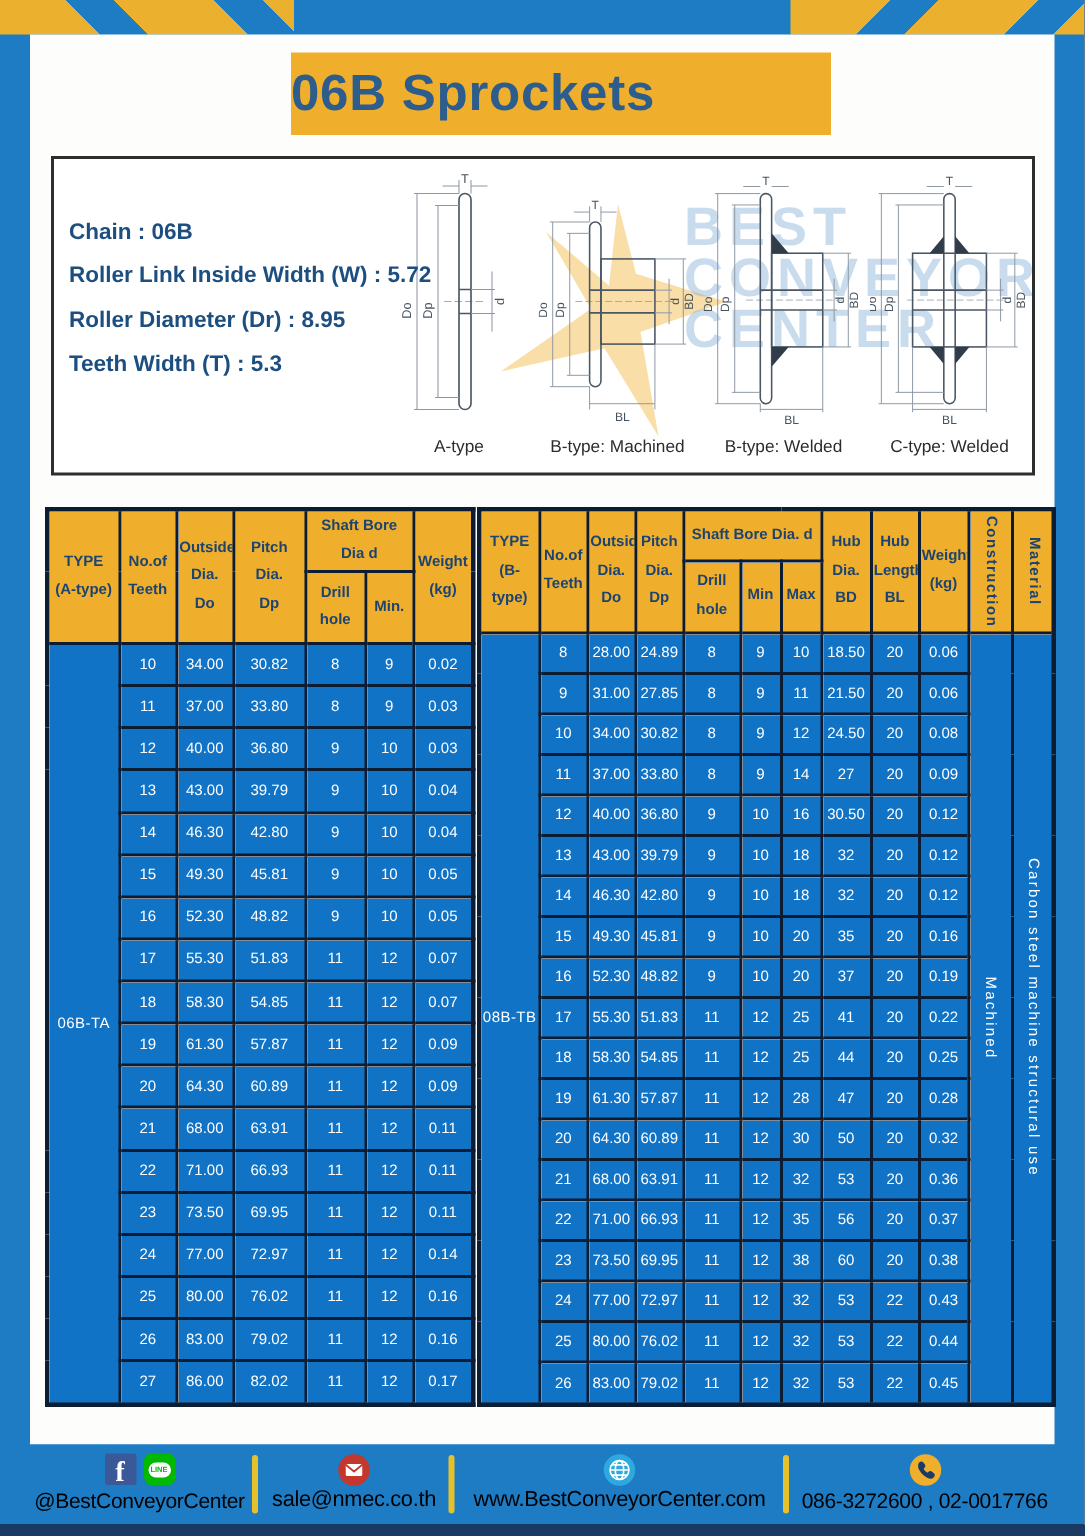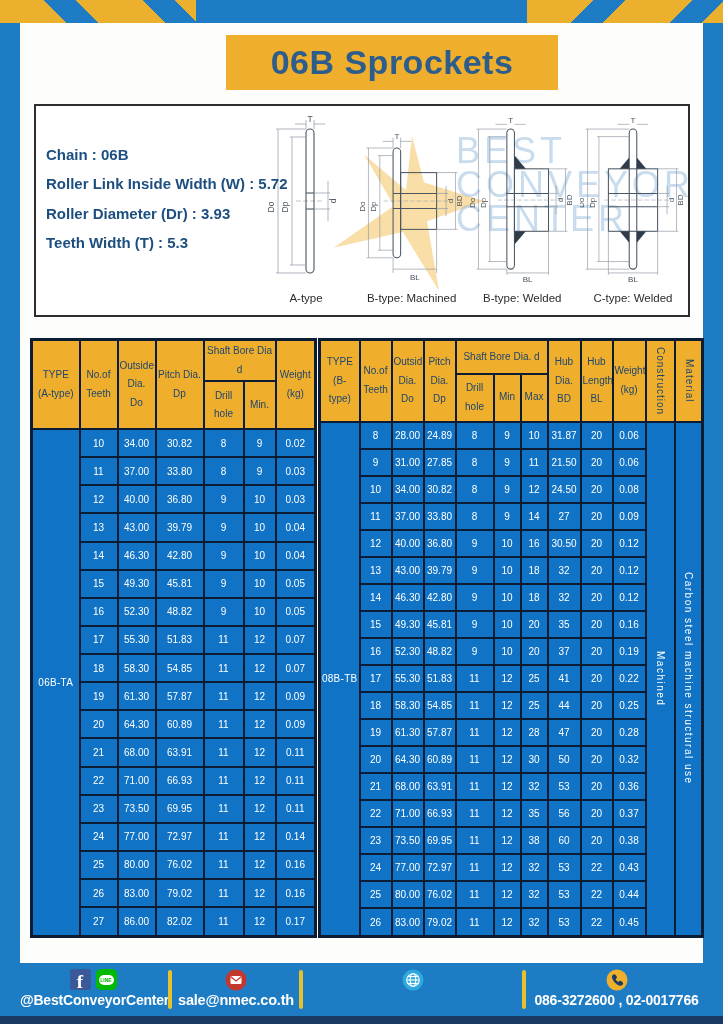--- a/index.html
+++ b/index.html
@@ -4,62 +4,62 @@
 <style>
   html,body{margin:0;padding:0;background:#555;}
   .page{position:relative;width:723px;height:1024px;background:#1d7cc4;overflow:hidden;
         font-family:"Liberation Sans",sans-serif;margin:0 auto;}
   
   .stripes{position:absolute;top:0;height:23px;}
   .stripes-left{left:0;width:196px;background:repeating-linear-gradient(45deg,#ecb02f 0 47px,#1d7cc4 47px 70px);}
   .stripes-right{right:0;width:196px;background:repeating-linear-gradient(135deg,#ecb02f 0 47px,#1d7cc4 47px 70px);}
   
   .white-area{position:absolute;left:20px;top:23px;width:683px;height:940px;background:#fdfdfc;}
-  .title-box{position:absolute;left:174px;top:12px;width:332px;height:55px;background:#efaf2c;
-             display:flex;align-items:center;justify-content:center;margin-left:32px;}
+  .title-box{position:absolute;left:174px;top:12px;width:360px;height:55px;background:#efaf2c;
+             display:flex;align-items:center;justify-content:flex-start;}
   .title-box span{font-size:34px;font-weight:bold;color:#2d5d8c;letter-spacing:.5px;}
   
   .drawing-box{position:absolute;left:14px;top:81px;width:652px;height:209px;border:2px solid #2e2e2e;background:#fff;overflow:hidden;}
   .specs{position:absolute;left:10px;top:34px;z-index:2;}
   .spec-line{font-size:15px;font-weight:bold;color:#1d4e80;line-height:1.95;white-space:nowrap;}
   .watermark{position:absolute;left:250px;top:8px;width:400px;height:195px;z-index:0;}
   .wm-swoosh{position:absolute;left:48px;top:22px;width:150px;height:155px;background:rgba(244,189,80,.5);
              clip-path:polygon(52% 0,60% 30%,100% 42%,62% 55%,70% 100%,46% 62%,0 72%,40% 45%,20% 12%,48% 35%);}
-  .wm-text{position:absolute;left:170px;top:20px;font-weight:normal;font-size:36px;line-height:.95;
+  .wm-text{position:absolute;left:170px;top:20px;font-weight:bold;font-size:36px;line-height:.95;
            color:rgba(125,172,212,.42);letter-spacing:4px;}
   .wm-text span{display:block;}
   .diagrams{position:absolute;left:222px;top:5px;width:428px;height:200px;display:flex;justify-content:space-between;z-index:1;}
   .diagram{display:flex;flex-direction:column;align-items:center;margin:0;}
   .diagram svg{height:180px;}
   .diagram figcaption{font-size:11.5px;color:#2c2c2c;margin-top:1px;white-space:nowrap;}
   .diagram .s{fill:none;stroke:#4a5663;stroke-width:1.1;}
   .diagram .dl{stroke:#8e98a3;stroke-width:.7;fill:none;}
   .diagram .cl{stroke:#9aa3ad;stroke-width:.6;stroke-dasharray:5 2;}
   .diagram .wd{fill:#303c49;stroke:none;}
   .diagram text{font-size:8.5px;fill:#46525e;}
   
   .tables{position:absolute;left:0;top:315px;width:683px;height:600px;}
   table.spec-table{border-collapse:collapse;table-layout:fixed;height:600px;position:absolute;top:0;
                    border:3px solid #0c1c33;}
   #table-a{left:10px;width:284px;}
   #table-b{left:298px;width:383px;}
   .spec-table th,.spec-table td{border:2px solid #0c1c33;overflow:hidden;}
-  .spec-table th{background:#efaf2c;color:#1d4470;font-size:10px;font-weight:normal;
+  .spec-table th{background:#efaf2c;color:#1d4470;font-size:10px;font-weight:bold;
                  white-space:pre-line;line-height:1.85;padding:1px;text-align:center;vertical-align:middle;}
   .spec-table td{background:#1173c6;color:#fff;font-size:10px;text-align:center;vertical-align:middle;padding:0;}
   .spec-table tr.h1{height:34px;}
   .spec-table tr.h2{height:48px;}
   .type-cell{font-size:11.5px;letter-spacing:.3px;}
   .vth{writing-mode:vertical-rl;letter-spacing:1px;white-space:normal;}
   .vcell{writing-mode:vertical-rl;letter-spacing:1.5px;font-size:10.5px;padding:4px 0;}
   
   .footer{position:absolute;left:0;top:963px;width:723px;height:53px;background:#1d7cc4;}
   .f-sec{position:absolute;top:4px;text-align:center;}
   .f-sec .f-icons{display:flex;justify-content:center;align-items:center;gap:5px;height:25px;}
-  .f-sec .f-text{font-size:14.5px;font-weight:bold;color:#ffffff;margin-top:0;white-space:nowrap;letter-spacing:-.2px;}
+  .f-sec .f-text{font-size:14.5px;font-weight:normal;color:#000000;margin-top:0;white-space:nowrap;letter-spacing:-.2px;}
   .f-divider{position:absolute;top:7px;width:4px;height:39px;background:#e7c12c;border-radius:2px;}
   .fb-icon{display:inline-flex;align-items:flex-end;justify-content:center;width:21px;height:21px;background:#3b5998;
            border-radius:2px;color:#fff;font-family:"Liberation Serif",serif;font-weight:bold;font-size:19px;line-height:.9;overflow:hidden;}
   .line-icon{display:inline-flex;align-items:center;justify-content:center;width:21px;height:21px;background:#00b900;border-radius:5px;}
   .line-bubble{display:inline-flex;align-items:center;justify-content:center;width:15px;height:10px;background:#fff;
                border-radius:5px;color:#00b900;font-size:5px;font-weight:bold;letter-spacing:0;}
   .bottom-strip{position:absolute;left:0;top:1016px;width:723px;height:8px;background:#1a3a63;}
 </style>
 </head>
 <body>
@@ -80,21 +80,21 @@
         <div class="wm-text">
             <span>BEST</span>
             <span>CONVEYOR</span>
             <span>CENTER</span>
           </div>
       </div>
 
       <div class="specs">
           <div class="spec-line">Chain : 06B</div>
           <div class="spec-line">Roller Link Inside Width (W) : 5.72</div>
-          <div class="spec-line">Roller Diameter (Dr) : 3.93</div>
+          <div class="spec-line">Roller Diameter (Dr) : 8.95</div>
           <div class="spec-line">Teeth Width (T) : 5.3</div>
         </div>
 
       <div class="diagrams">
 
         <figure class="diagram">
           <svg viewBox="0 0 96 172" width="96">
             <line class="cl" x1="38" y1="86" x2="66" y2="86"></line>
             <rect class="s" x="48" y="14" width="8" height="144" rx="4"></rect>
             <line class="s" x1="48" y1="78" x2="56" y2="78"></line>
@@ -461,21 +461,21 @@
         </thead>
         <tbody>
             <tr>
               <td rowspan="19" class="type-cell">08B-TB</td>
               <td>8</td>
               <td>28.00</td>
               <td>24.89</td>
               <td>8</td>
               <td>9</td>
               <td>10</td>
-              <td>31.87</td>
+              <td>18.50</td>
               <td>20</td>
               <td>0.06</td>
               <td rowspan="19" class="vcell">Machined</td>
               <td rowspan="19" class="vcell">Carbon steel machine structural use</td>
             </tr>
             <tr>
               <td>9</td>
               <td>31.00</td>
               <td>27.85</td>
               <td>8</td>
@@ -708,20 +708,21 @@
           <circle cx="11" cy="11" r="10.5" fill="#2ea9e0"></circle>
           <g stroke="#fff" stroke-width="1.1" fill="none">
             <circle cx="11" cy="11" r="6.3"></circle>
             <ellipse cx="11" cy="11" rx="2.8" ry="6.3"></ellipse>
             <line x1="4.7" y1="11" x2="17.3" y2="11"></line>
             <line x1="5.8" y1="7.6" x2="16.2" y2="7.6"></line>
             <line x1="5.8" y1="14.4" x2="16.2" y2="14.4"></line>
           </g>
         </svg>
       </div>
+      <div class="f-text">www.BestConveyorCenter.com</div>
     </div>
     <div class="f-divider" style="left:522px;"></div>
 
     <div class="f-sec" style="left:530px;width:173px;">
       <div class="f-icons">
         <svg width="22" height="22" viewBox="0 0 22 22">
           <circle cx="11" cy="11" r="10.5" fill="#efaf2c"></circle>
           <path d="M6.6,6.1 q1.6-1.6 3,-0.1 l1.1,1.5 q0.7,1 -0.4,2.1 l-0.6,0.6 q0.9,2 2.6,2.7 l0.6,-0.6 q1,-1 2,-0.4 l1.5,1.1 q1.6,1.4 0,3 q-1.9,1.9 -5.6,-0.7 q-3.4,-2.5 -4.6,-5.7 q-0.6,-2 0.4,-3.5 Z" fill="#1b3b67"></path>
         </svg>
       </div>

